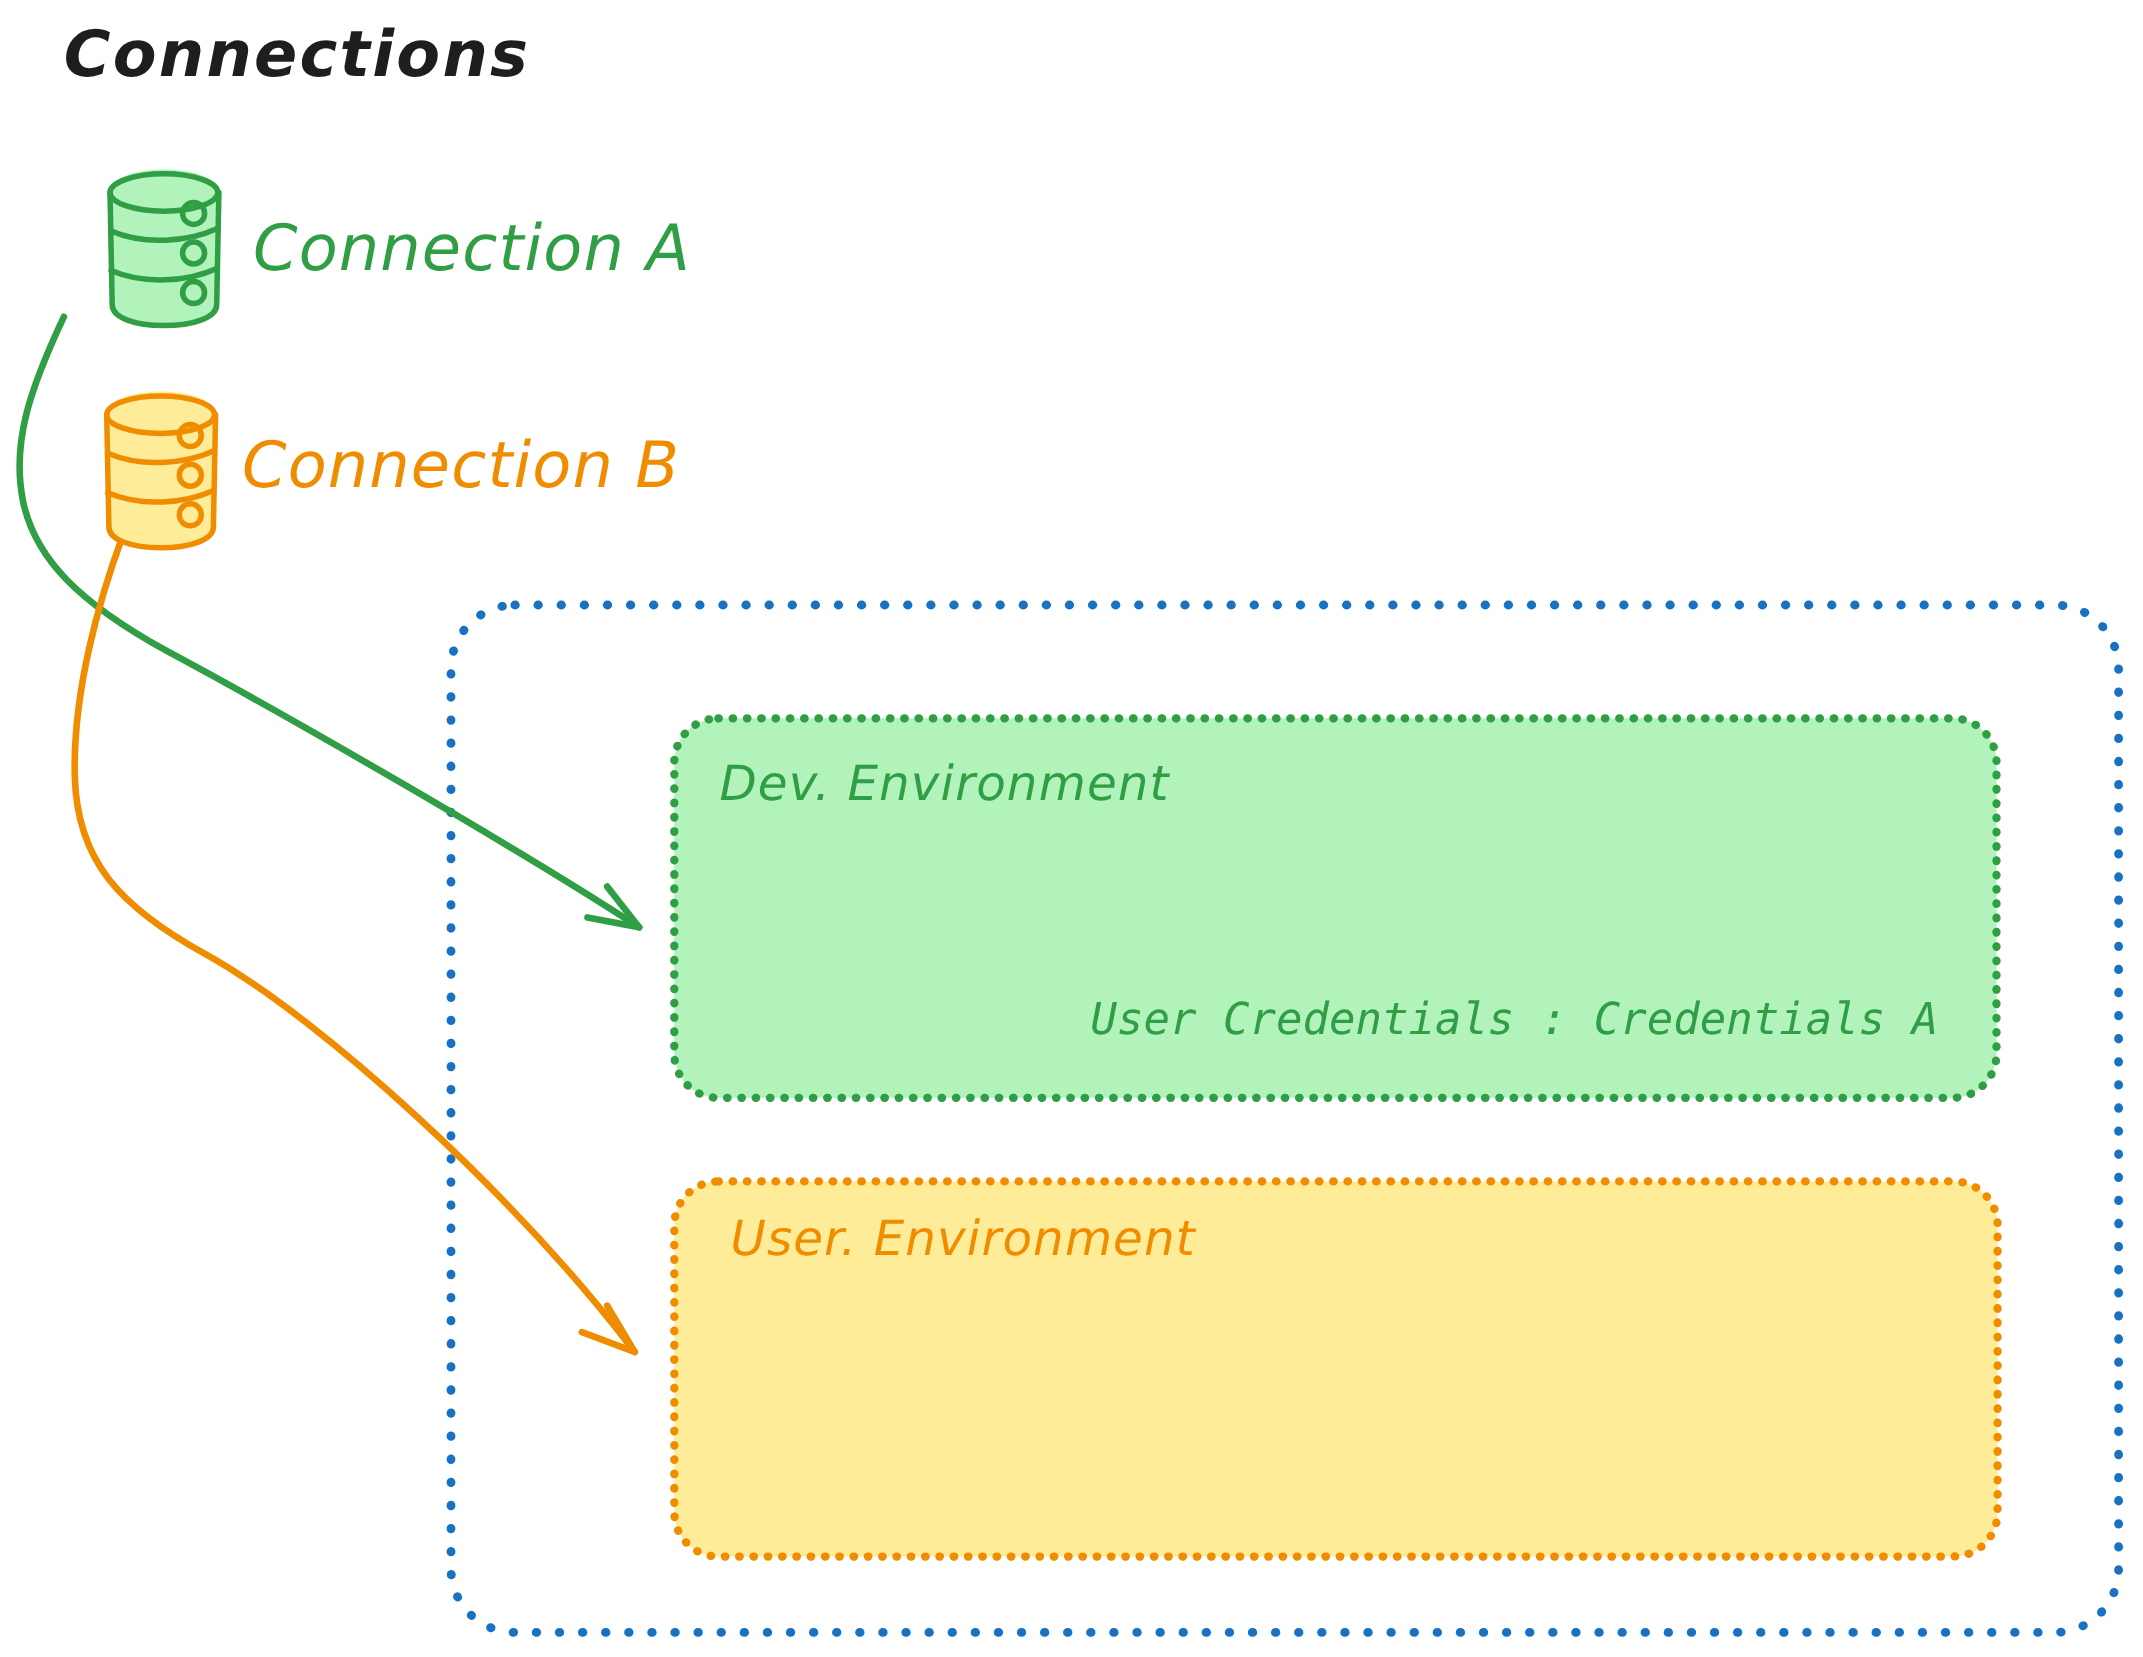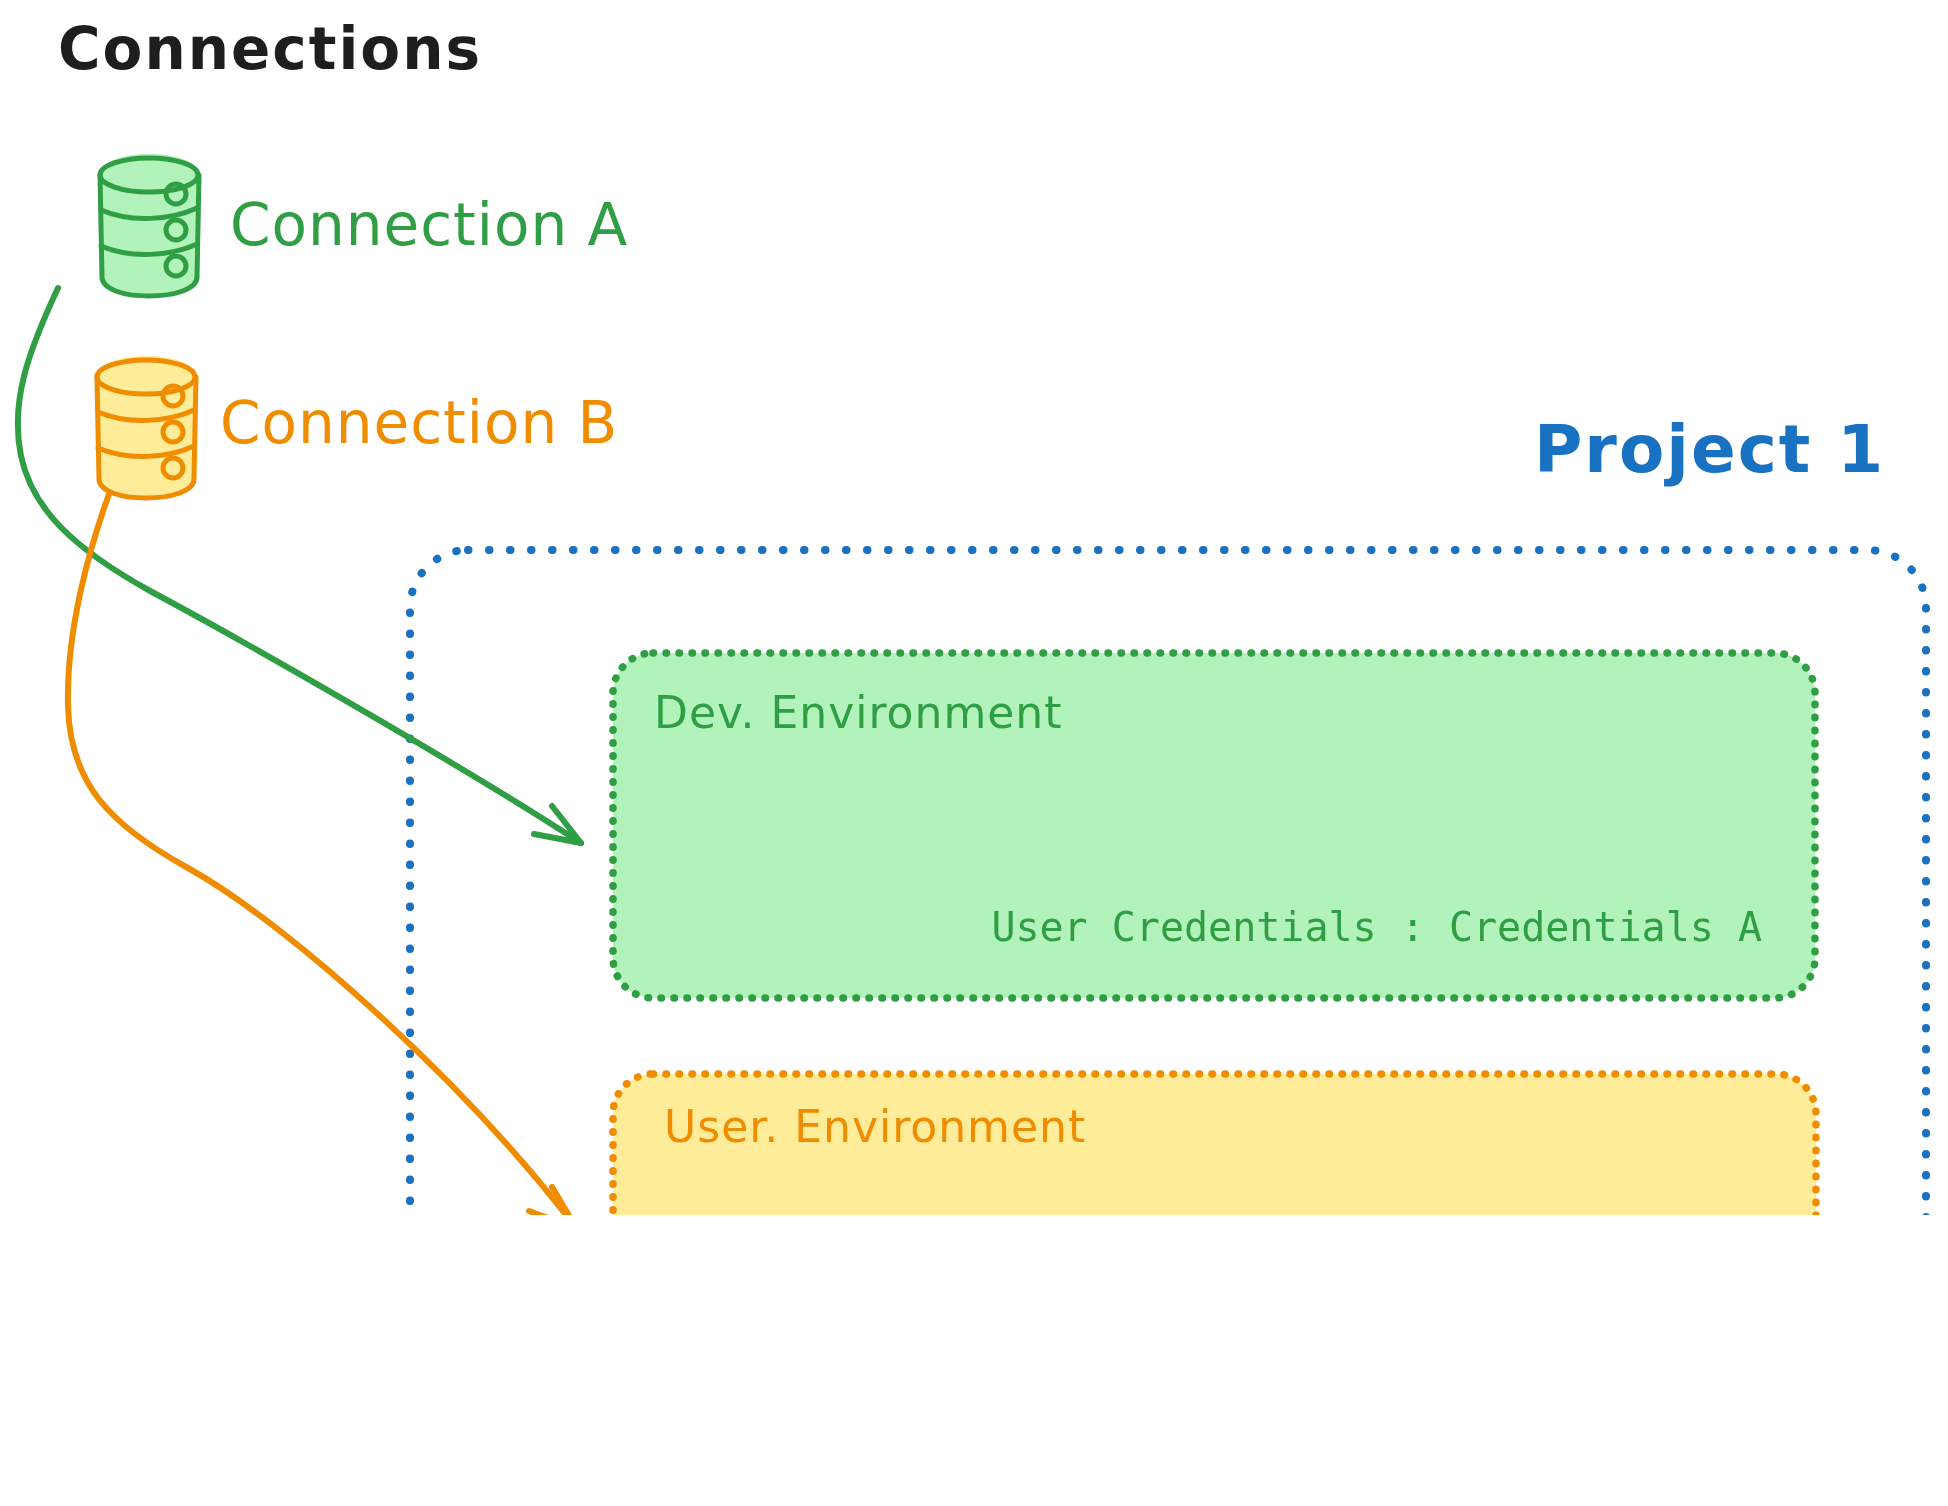--- a/index.html
+++ b/index.html
@@ -7,24 +7,25 @@
     --green:#2f9e44;
     --green-fill:#b2f2bb;
     --orange:#f08c00;
     --orange-fill:#ffec99;
     --blue:#1971c2;
     --bg:#ffffff;
   }
   html,body{margin:0;padding:0;background:var(--bg);}
   #canvas{
     position:relative;
-    width:1948px;height:1215px;
+    width:1948px;height:1506px;
     background:var(--bg);
     overflow:hidden;
     font-family:"DejaVu Sans", sans-serif;
+    font-style:italic;
   }
   #shape-layer{position:absolute;left:0;top:0;width:1948px;height:1506px;}
   .t{position:absolute;white-space:nowrap;line-height:1.15;}
   .title{
     left:58px;top:16px;
     font-size:58px;font-weight:bold;color:var(--ink);letter-spacing:2px;
   }
   .conn-label{font-size:58px;letter-spacing:1px;}
   .conn-a{left:230px;top:192px;color:var(--green);}
   .conn-b{left:220px;top:390px;color:var(--orange);}
@@ -88,20 +89,19 @@
       <circle cx="83" cy="80" r="10"></circle>
       <circle cx="83" cy="116" r="10"></circle>
     </g>
   </svg>
 
   <div class="t title">Connections</div>
 
   <div class="t conn-label conn-a">Connection A</div>
   <div class="t conn-label conn-b">Connection B</div>
 
-  <div class="t project-title">Project 1</div>
 
   <div class="t env-title dev-title">Dev. Environment</div>
   <div class="t cred dev-cred">User Credentials : Credentials A</div>
 
   <div class="t env-title prod-title">User. Environment</div>
 
 </div>
 
 </body></html>

